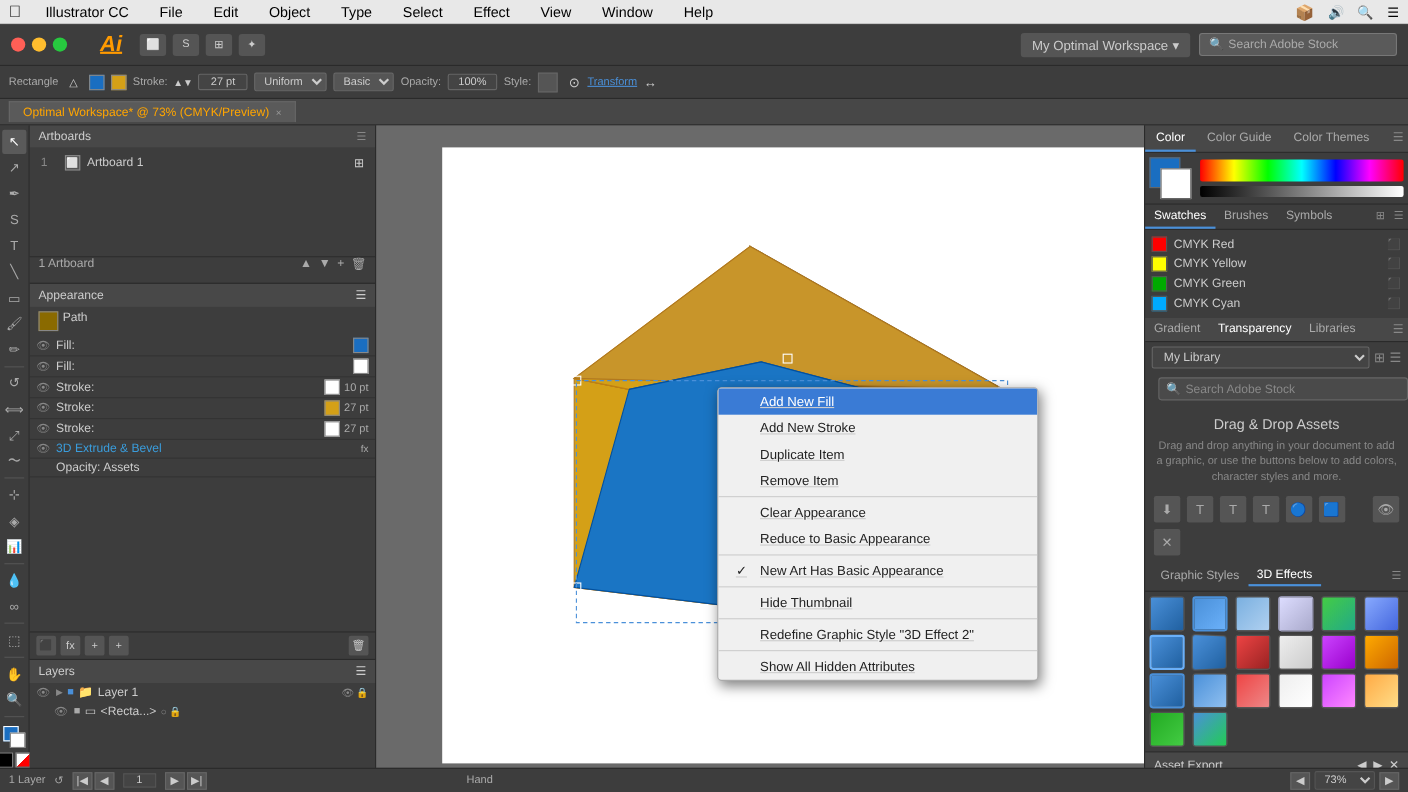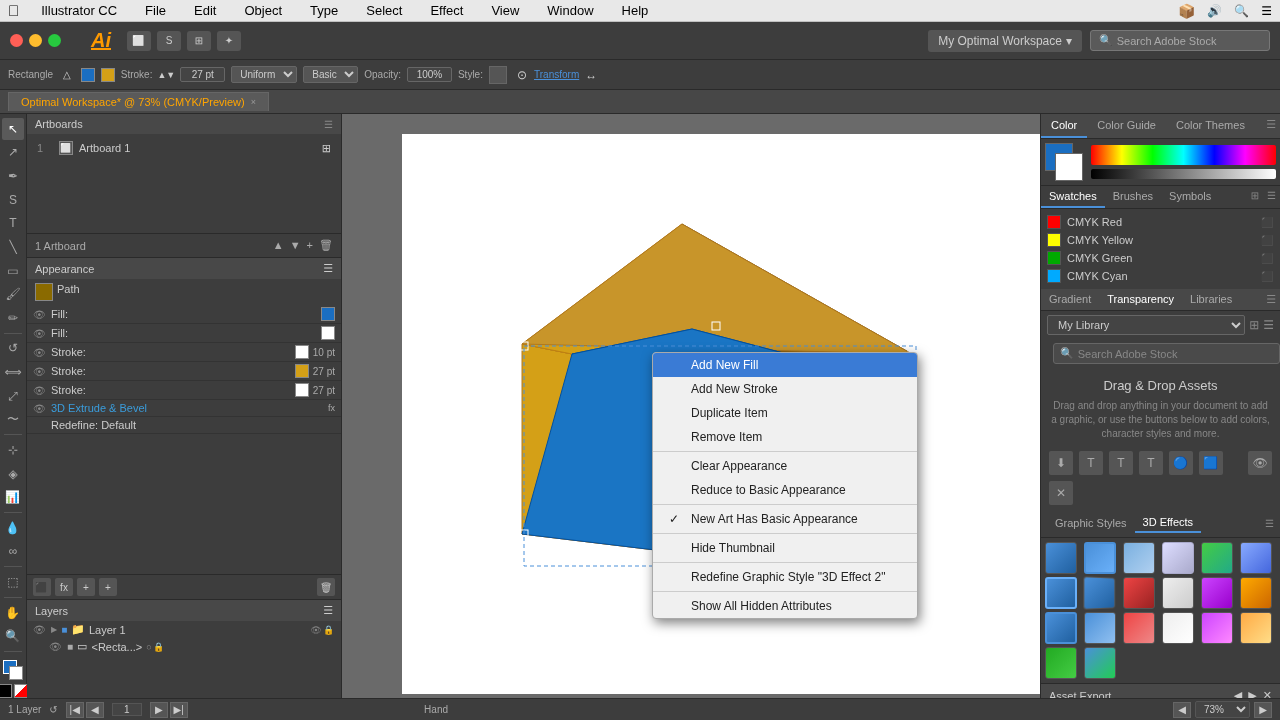--- a/index.html
+++ b/index.html
@@ -154,21 +154,20 @@
     #artboards-panel { height: 120px; overflow: hidden; }
     .artboard-item { display: flex; align-items: center; gap: 6px; padding: 3px 6px; color: #ccc; font-size: 11px; cursor: pointer; }
     .artboard-num { color: #888; width: 16px; }
     .artboard-icon { width: 14px; height: 14px; border: 1px solid #888; background: #555; display: flex; align-items: center; justify-content: center; font-size: 9px; }
 
     
     #one-artboard-label {
       height: 24px;
       background: #3d3d3d;
       display: flex;
-      align-items: center;
       padding: 0 8px;
       gap: 8px;
       font-size: 11px;
       color: #aaa;
       border-bottom: 1px solid #2a2a2a;
     }
 
     
     #appearance-panel { flex: 1; overflow: hidden; display: flex; flex-direction: column; }
     .appear-header { background: #484848; padding: 4px 8px; font-size: 11px; color: #ccc; display: flex; align-items: center; justify-content: space-between; }
@@ -213,27 +212,28 @@
       top: 20px; left: 60px;
       width: 700px; height: 560px;
       background: #fff;
     }
 
     
     #context-menu {
       position: absolute;
       top: 238px;
       left: 310px;
-      width: 266px;
+      width: 292px;
       background: #f0f0f0;
       border: 1px solid #aaa;
       border-radius: 4px;
       box-shadow: 2px 4px 12px rgba(0,0,0,0.5);
       z-index: 100;
       overflow: hidden;
+      text-decoration: underline;
     }
     .ctx-item {
       padding: 5px 16px;
       font-size: 12px;
       color: #222;
       cursor: pointer;
       display: flex;
       align-items: center;
       gap: 6px;
     }
@@ -547,21 +547,21 @@
         </div>
 
         <div class="appear-row" style="color:#3a9cdb;">
           <span class="appear-eye">👁</span>
           <span class="appear-label">3D Extrude &amp; Bevel</span>
           <span class="appear-fx">fx</span>
         </div>
 
         <div class="appear-row">
           <span class="appear-eye" style="color:transparent;">👁</span>
-          <span class="appear-label">Redefine: Default</span>
+          <span class="appear-label">Opacity: Assets</span>
         </div>
       </div>
       <div class="appear-footer">
         <div class="appear-foot-icon">⬛</div>
         <div class="appear-foot-icon">fx</div>
         <div class="appear-foot-icon">+</div>
         <div class="appear-foot-icon">+</div>
         <div class="appear-foot-icon" style="margin-left:auto;">🗑</div>
       </div>
     </div>

